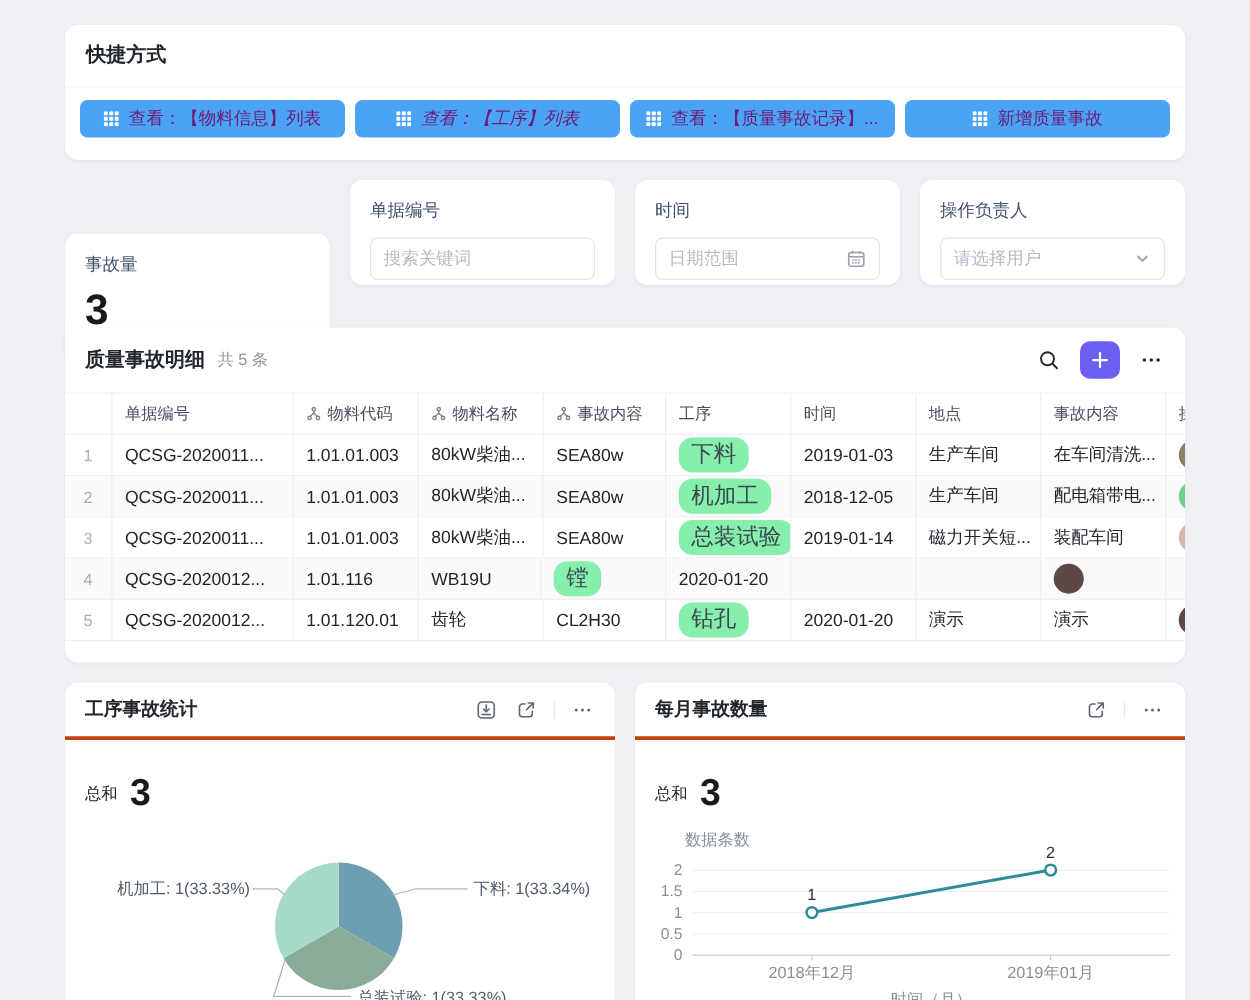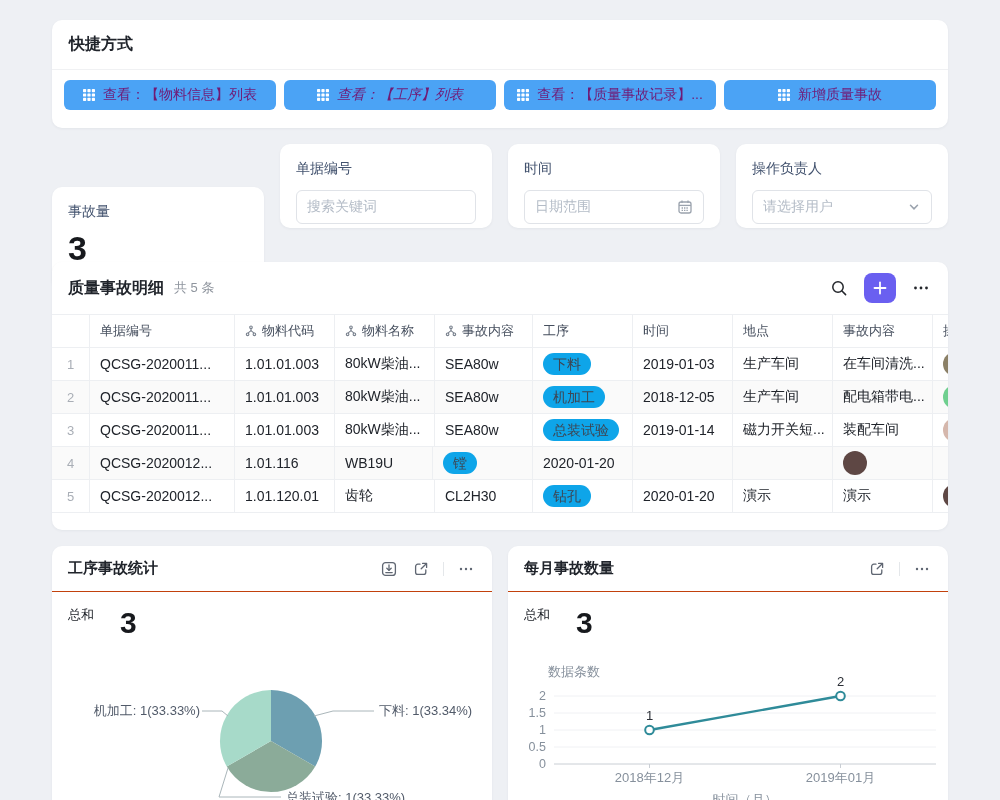--- a/index.html
+++ b/index.html
@@ -36,32 +36,32 @@
   .plus-btn { width:32px; height:30px; border:none; border-radius:8px; background:#6a5ff0; color:#fff;
               display:flex; align-items:center; justify-content:center; cursor:pointer; }
   .t-table { border-top:1px solid #edeff2; width:981px; }
   .t-row { display:flex; height:33px; border-bottom:1px solid #edeff2; background:#fff; }
   .t-row.alt { background:#fafafa; }
   .t-cell { flex:0 0 auto; display:flex; align-items:center; gap:5px; padding:0 10px;
             border-right:1px solid #edeff2; font-size:14px; color:#20242b;
             overflow:hidden; white-space:nowrap; }
   .t-row.hd .t-cell { font-size:13px; color:#464f5e; }
   .t-cell.idx { justify-content:center; padding:0; color:#a9aeb6; font-size:13px; }
-  .tag { display:inline-block; padding:3px 10px; background:#0ea5e9; border-radius:11px;
-         font-size:14px; color:#3d4654; line-height:1.2;text-align:center; }
+  .tag { display:inline-block; padding:3px 10px; background:#86efac; border-radius:11px;
+         font-size:18px; color:#3d4654; line-height:1.2;text-align:center; }
   .avatar { width:24px; height:24px; border-radius:50%; flex:0 0 auto; }
 
   
   .ch-card { top:546px; width:440px; height:320px; }
   .ch-card.left { left:52px; } .ch-card.right { left:508px; }
-  .ch-head { height:46px; display:flex; align-items:center; padding:0 16px; border-bottom:1px solid #c2410c; }
+  .ch-head { height:46px; display:flex; align-items:center; padding:0 16px; border-bottom:3px solid #c2410c; }
   .ch-title { font-size:15px; font-weight:700; color:#20242b; }
   .ch-actions { margin-left:auto; display:flex; align-items:center; gap:12px; color:#5f6672; }
   .v-sep { width:1px; height:14px; background:#e4e7ea; }
-  .sum-row { position:absolute; top:60px; left:16px; display:flex; align-items:flex-start; gap:26px; }
+  .sum-row { position:absolute; top:72px; left:16px; display:flex; align-items:center; gap:10px; }
   .sum-label { font-size:13px; color:#20242b; }
   .sum-value { font-size:30px; font-weight:700; color:#17191d; }
   .ch-svg { position:absolute; left:0; top:100px; }
   svg text { font-family:"Liberation Sans","DejaVu Sans",sans-serif; }
 </style>
 </head>
 <body>
 
 <div class="page">
 

